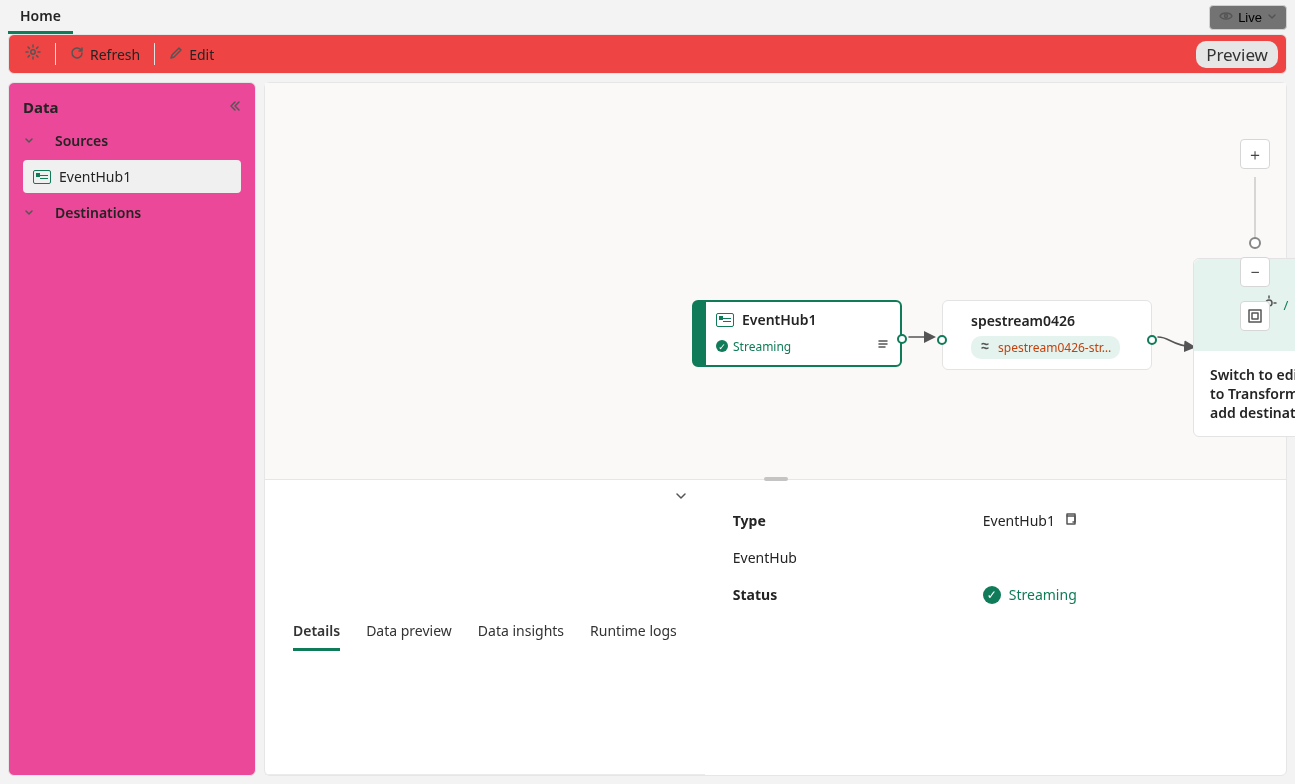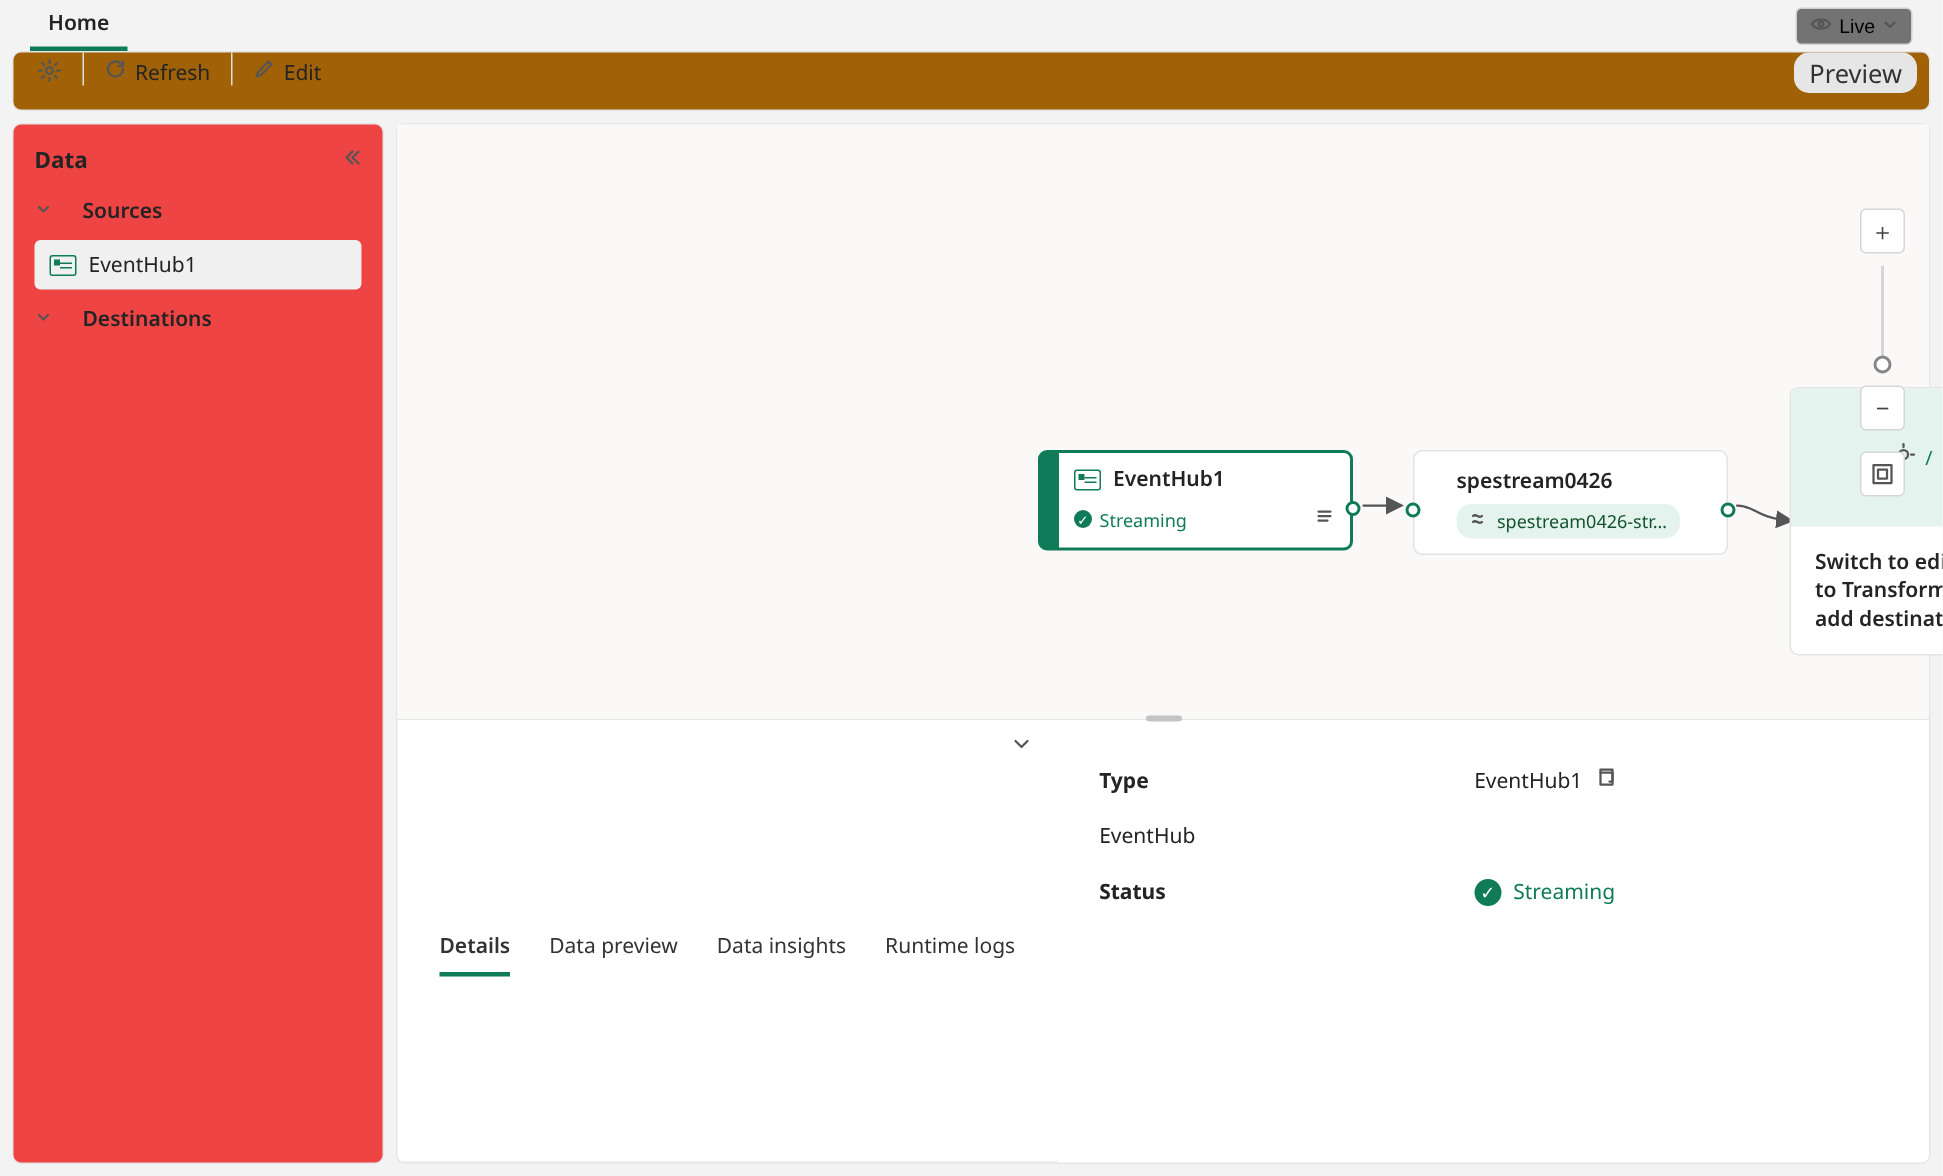--- a/index.html
+++ b/index.html
@@ -1,49 +1,49 @@
 <!DOCTYPE html>
 <html><head>
   <meta charset="utf-8">
   <style>
     *{box-sizing:border-box;margin:0;padding:0}
     body{font-family:"Segoe UI",system-ui,-apple-system,sans-serif;font-size:13px;color:#242424;background:#f3f3f3;width:1295px;height:784px;overflow:hidden}
     .wrap{background:#f3f3f3;width:100%;height:100%;display:flex;flex-direction:column}
     
-    .tabbar{display:flex;align-items:center;padding:0 20px;height:34px}
+    .tabbar{display:flex;align-items:center;padding:0 8px;height:34px}
     .tab{font-size:14px;font-weight:600;padding:6px 12px;border-bottom:3px solid #0f7b58;color:#242424}
     .spacer{flex:1}
     .live{display:flex;align-items:center;gap:5px;border:1px solid #d1d1d1;background:#737373;border-radius:4px;padding:3px 9px;font-size:13px;font-weight:400;cursor:pointer}
     
-    .toolbar{background:#a16207;border:1px solid #e6e6e6;border-radius:6px;margin:0 8px 8px;height:40px;display:flex;align-items:flex-start;padding:0 8px}
+    .toolbar{background:#ef4444;border:1px solid #e6e6e6;border-radius:6px;margin:0 8px 8px;height:40px;display:flex;align-items:center;padding:0 8px}
     .tbtn{display:flex;align-items:center;gap:6px;padding:4px 8px;border-radius:4px;cursor:pointer;font-size:14px}
     .vdiv{width:1px;height:22px;background:#e0e0e0;margin:0 6px}
     .pill{margin-left:auto;background:#e6e6e6;border-radius:10px;padding:2px 10px;font-size:17px;color:#333}
     
     .main{flex:1;display:flex;padding:0 8px 8px;gap:8px;min-height:0}
-    .side{width:248px;background:#ef4444;border:1px solid #e6e6e6;border-radius:6px;padding:14px 0}
+    .side{width:248px;background:#ec4899;border:1px solid #e6e6e6;border-radius:6px;padding:14px 0}
     .side-h{display:flex;align-items:center;justify-content:space-between;padding:0 14px 6px;font-weight:700;font-size:15px}
     .sec{padding:8px 14px;display:flex;align-items:center;gap:20px;font-size:14px;font-weight:600;cursor:pointer}
     .src-item{margin:2px 14px;background:#f0f0f0;border-radius:4px;padding:7px 10px;display:flex;align-items:center;gap:8px;font-size:14px}
     .content{flex:1;background:#fff;border:1px solid #e6e6e6;border-radius:6px;display:flex;flex-direction:column;min-height:0}
     
     .canvas{flex:1;position:relative;background:#faf9f8;min-height:380px}
     .zoom{position:absolute;right:16px;top:56px;display:flex;flex-direction:column;align-items:center}
     .zbtn{width:30px;height:30px;background:#fff;border:1px solid #d6d6d6;border-radius:4px;display:flex;align-items:center;justify-content:center;font-size:16px;color:#444;cursor:pointer}
     .track{width:2px;height:72px;background:#d6d6d6;position:relative;margin:8px 0}
     .thumb{width:12px;height:12px;border:2px solid #878787;background:#fff;border-radius:50%;position:absolute;left:-5px;top:60px}
     .fit{margin-top:14px}
     
     .node{position:absolute;background:#fff;border:1px solid #e3e3e3;border-radius:6px}
     .node.src{left:427px;top:217px;width:210px;border:2px solid #0f7b58;border-left-width:14px}
     .node.src .hd{display:flex;align-items:center;gap:8px;padding:8px 10px;font-weight:600;font-size:14px}
     .node.src .row{display:flex;align-items:center;gap:6px;padding:0 10px 10px;font-size:12px;color:#0f7b58;justify-content:space-between}
     .node.str{left:677px;top:217px;width:210px;padding:10px 28px}
     .node.str .t{font-weight:600;font-size:14px;margin-bottom:6px}
-    .chip{background:#e5f3ee;border-radius:10px;padding:3px 9px;display:inline-flex;align-items:center;gap:6px;font-size:12px;color:#14532d}
+    .chip{background:#e5f3ee;border-radius:10px;padding:3px 9px;display:inline-flex;align-items:center;gap:6px;font-size:12px;color:#c2410c}
     .node.edit{left:928px;top:175px;width:186px;padding:0}
     .edit .area{height:92px;background:#e5f3ee;border-radius:6px 6px 0 0;display:flex;align-items:center;justify-content:center;gap:6px}
     .edit .msg{padding:14px 16px;font-size:14px;font-weight:600}
     .port{position:absolute;width:10px;height:10px;border:2px solid #0f7b58;border-radius:50%;background:#fff}
     
     .arrowlayer{position:absolute;inset:0;pointer-events:none}
     .grip{position:absolute;left:50%;margin-left:-12px;width:24px;height:4px;background:#c4c4c4;border-radius:2px;bottom:-2px}
     
     .panel{border-top:1px solid #e6e6e6;display:flex;min-height:296px}
     .ptabs{display:flex;align-items:center;gap:26px;padding:10px 28px 0;border-bottom:1px solid #ebebeb;position:relative}

